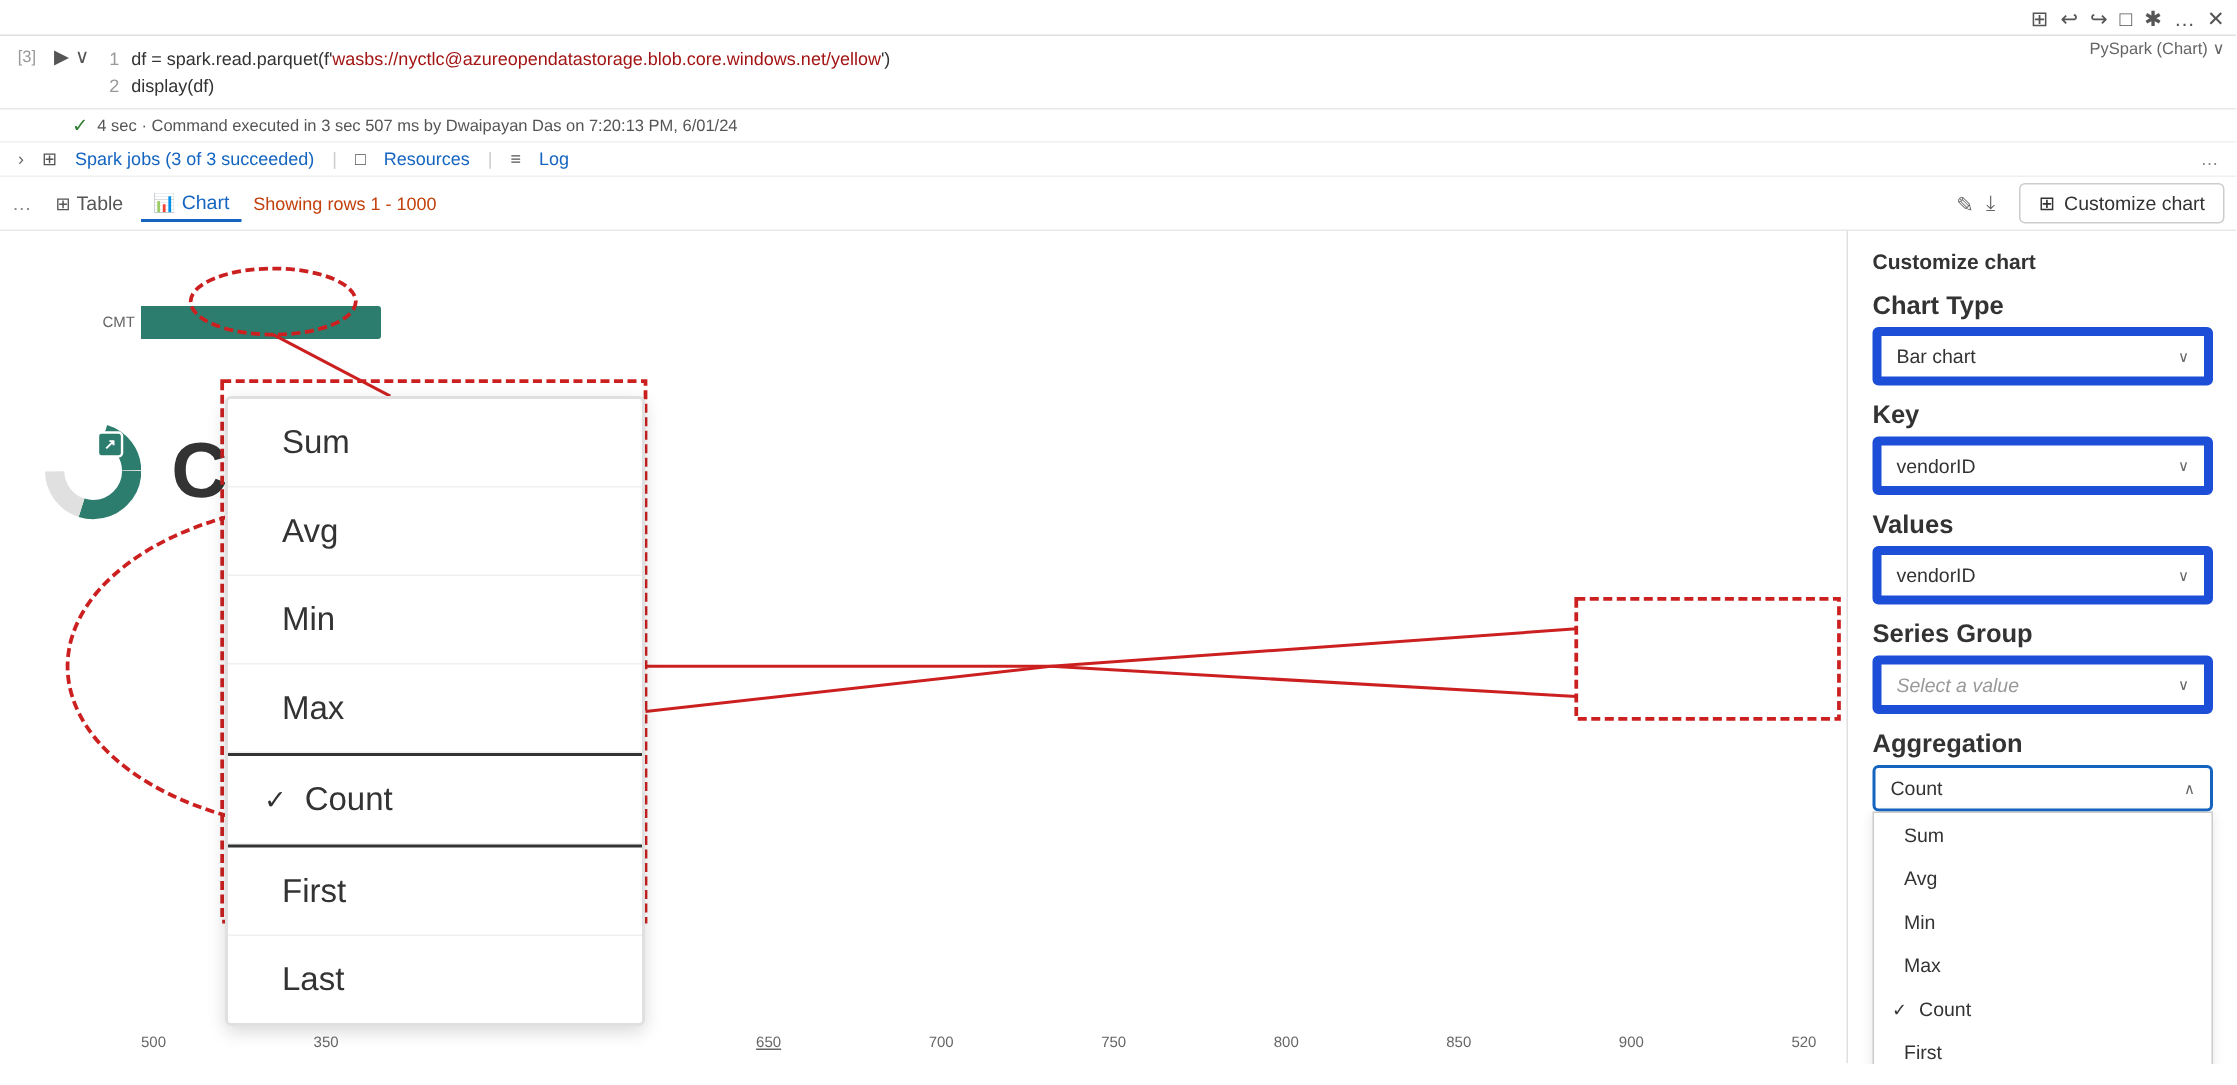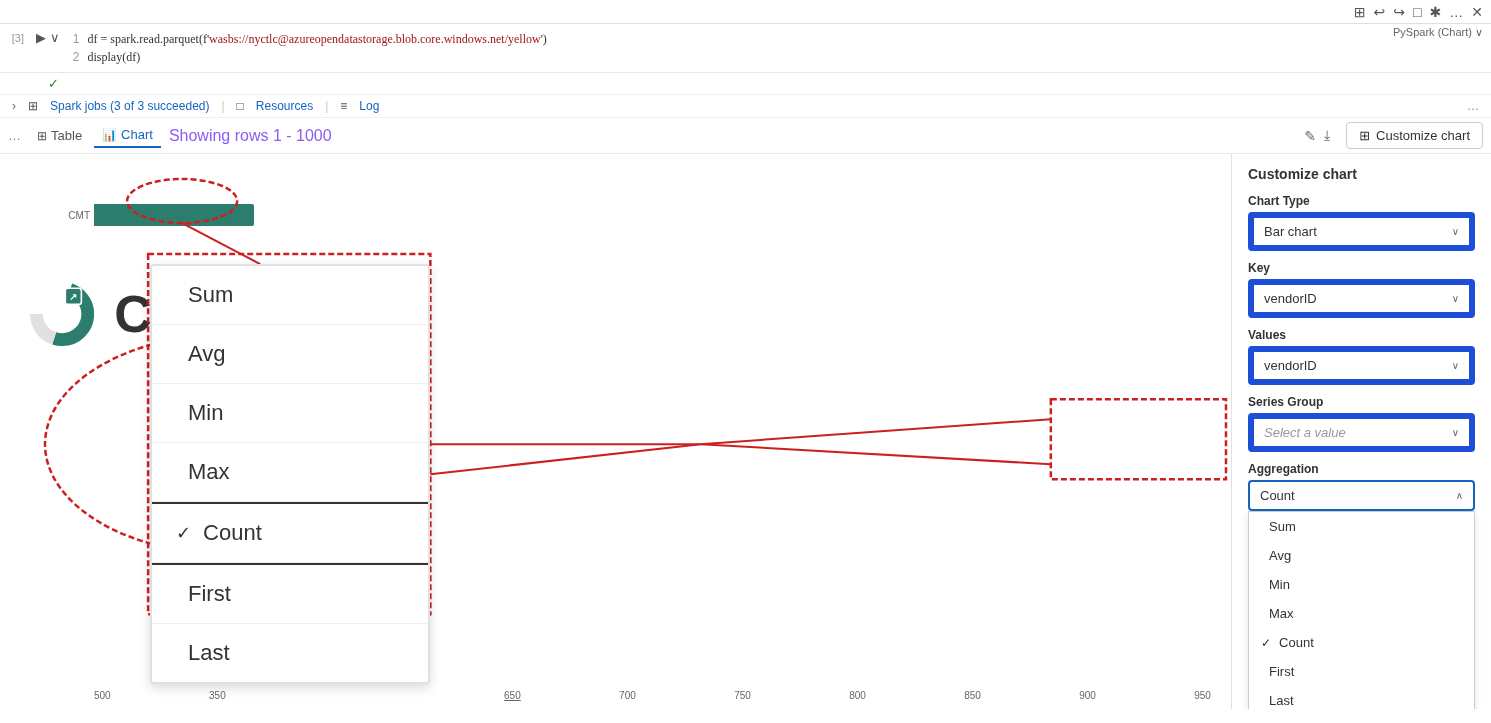--- a/index.html
+++ b/index.html
@@ -15,21 +15,21 @@
       height: 24px;
       background: #fff;
     }
     .top-toolbar-icons {
       display: flex; gap: 8px; align-items: center;
     }
     .top-icon { font-size: 14px; color: #555; cursor: pointer; }
     .code-lines { flex: 1; padding: 4px 0; }
     .code-line { display: flex; gap: 8px; line-height: 1.5; }
     .line-num { color: #999; min-width: 16px; text-align: right; font-size: 12px; }
-    .code-text { font-family: Liberation Serif, serif; font-size: 12px; color: #333; }
+    .code-text { font-family: Liberation Sans, sans-serif; font-size: 12px; color: #333; }
     .lang-badge { margin-left: auto; font-size: 11px; color: #666; padding: 2px 8px; }
     .cell-number { color: #999; min-width: 24px; font-size: 11px; padding: 2px 8px 2px 4px; }
 
     
     .spark-jobs-row {
       display: flex; align-items: center;
       padding: 4px 12px; gap: 12px;
       border-bottom: 1px solid #f0f0f0;
       font-size: 12px; color: #555;
     }
@@ -45,21 +45,21 @@
     }
     .more-dots2 { color: #888; cursor: pointer; margin-right: 4px; }
     .tab-btn {
       display: flex; align-items: center; gap: 4px;
       padding: 4px 8px; border-radius: 4px;
       cursor: pointer; font-size: 13px; color: #555;
       border: none; background: none;
     }
     .tab-btn.active { color: #1565c0; border-bottom: 2px solid #1565c0; border-radius: 0; }
     .tab-icon { font-size: 12px; }
-    .showing-text { font-size: 16px; color: #8b5cf6; margin-left: 4px; }
+    .showing-text { font-size: 12px; color: #c2410c; margin-left: 4px; }
     .toolbar-actions { margin-left: auto; display: flex; align-items: center; gap: 8px; }
     .toolbar-action-icon { color: #666; cursor: pointer; font-size: 14px; }
     .customize-btn {
       display: flex; align-items: center; gap: 6px;
       padding: 5px 12px; border: 1px solid #ccc; border-radius: 4px;
       cursor: pointer; font-size: 13px; color: #333; background: #fff;
       margin-left: 8px;
     }
 
     
@@ -143,21 +143,21 @@
       overflow-y: auto;
       position: relative;
     }
     .panel-title {
       font-size: 14px;
       font-weight: 600;
       color: #333;
       margin-bottom: 12px;
     }
     .field-label {
-      font-size: 12px;
+      font-size: 17px;
       font-weight: 600;
       color: #333;
       margin-bottom: 4px;
       margin-top: 10px;
     }
     .select-field {
       width: 100%;
       padding: 6px 10px;
       border: 6px solid #1d4ed8;
       border-radius: 4px;
@@ -258,20 +258,21 @@
       <span class="line-num">2</span>
       <span class="code-text">display(df)</span>
     </div>
   </div>
   <div class="lang-badge">PySpark (Chart) ∨</div>
 </div>
 
 <div style="display:flex; align-items:center; padding: 3px 48px; font-size:11px; color:#555; border-bottom:1px solid #f0f0f0; justify-content:space-between;">
   <div style="display:flex; align-items:center; gap:6px;">
     <span style="color:#2e7d32; font-size:13px;">✓</span>
+    <span>4 sec · Command executed in 3 sec 507 ms by Dwaipayan Das on 7:20:13 PM, 6/01/24</span>
   </div>
 </div>
 
 <div class="spark-jobs-row">
   <span style="cursor:pointer; color:#666;">›</span>
   <span style="font-size:12px;">⊞</span>
   <a class="spark-link">Spark jobs (3 of 3 succeeded)</a>
   <span class="sep">|</span>
   <span style="font-size:12px;">□</span>
   <a class="spark-link">Resources</a>
@@ -328,21 +329,21 @@
 
     <div style="position:absolute; bottom:8px; left:94px; right:20px; display:flex; justify-content:space-between; font-size:10px; color:#666;">
       <span>500</span>
       <span>350</span>
       <span style="margin-left:180px;text-decoration:underline;">650</span>
       <span>700</span>
       <span>750</span>
       <span>800</span>
       <span>850</span>
       <span>900</span>
-      <span>950</span>
+      <span>520</span>
     </div>
 
     <div class="dropdown-overlay">
       <div class="dropdown-item">
         <span class="check-mark"></span>
         <span>Sum</span>
       </div>
       <div class="dropdown-item">
         <span class="check-mark"></span>
         <span>Avg</span>

